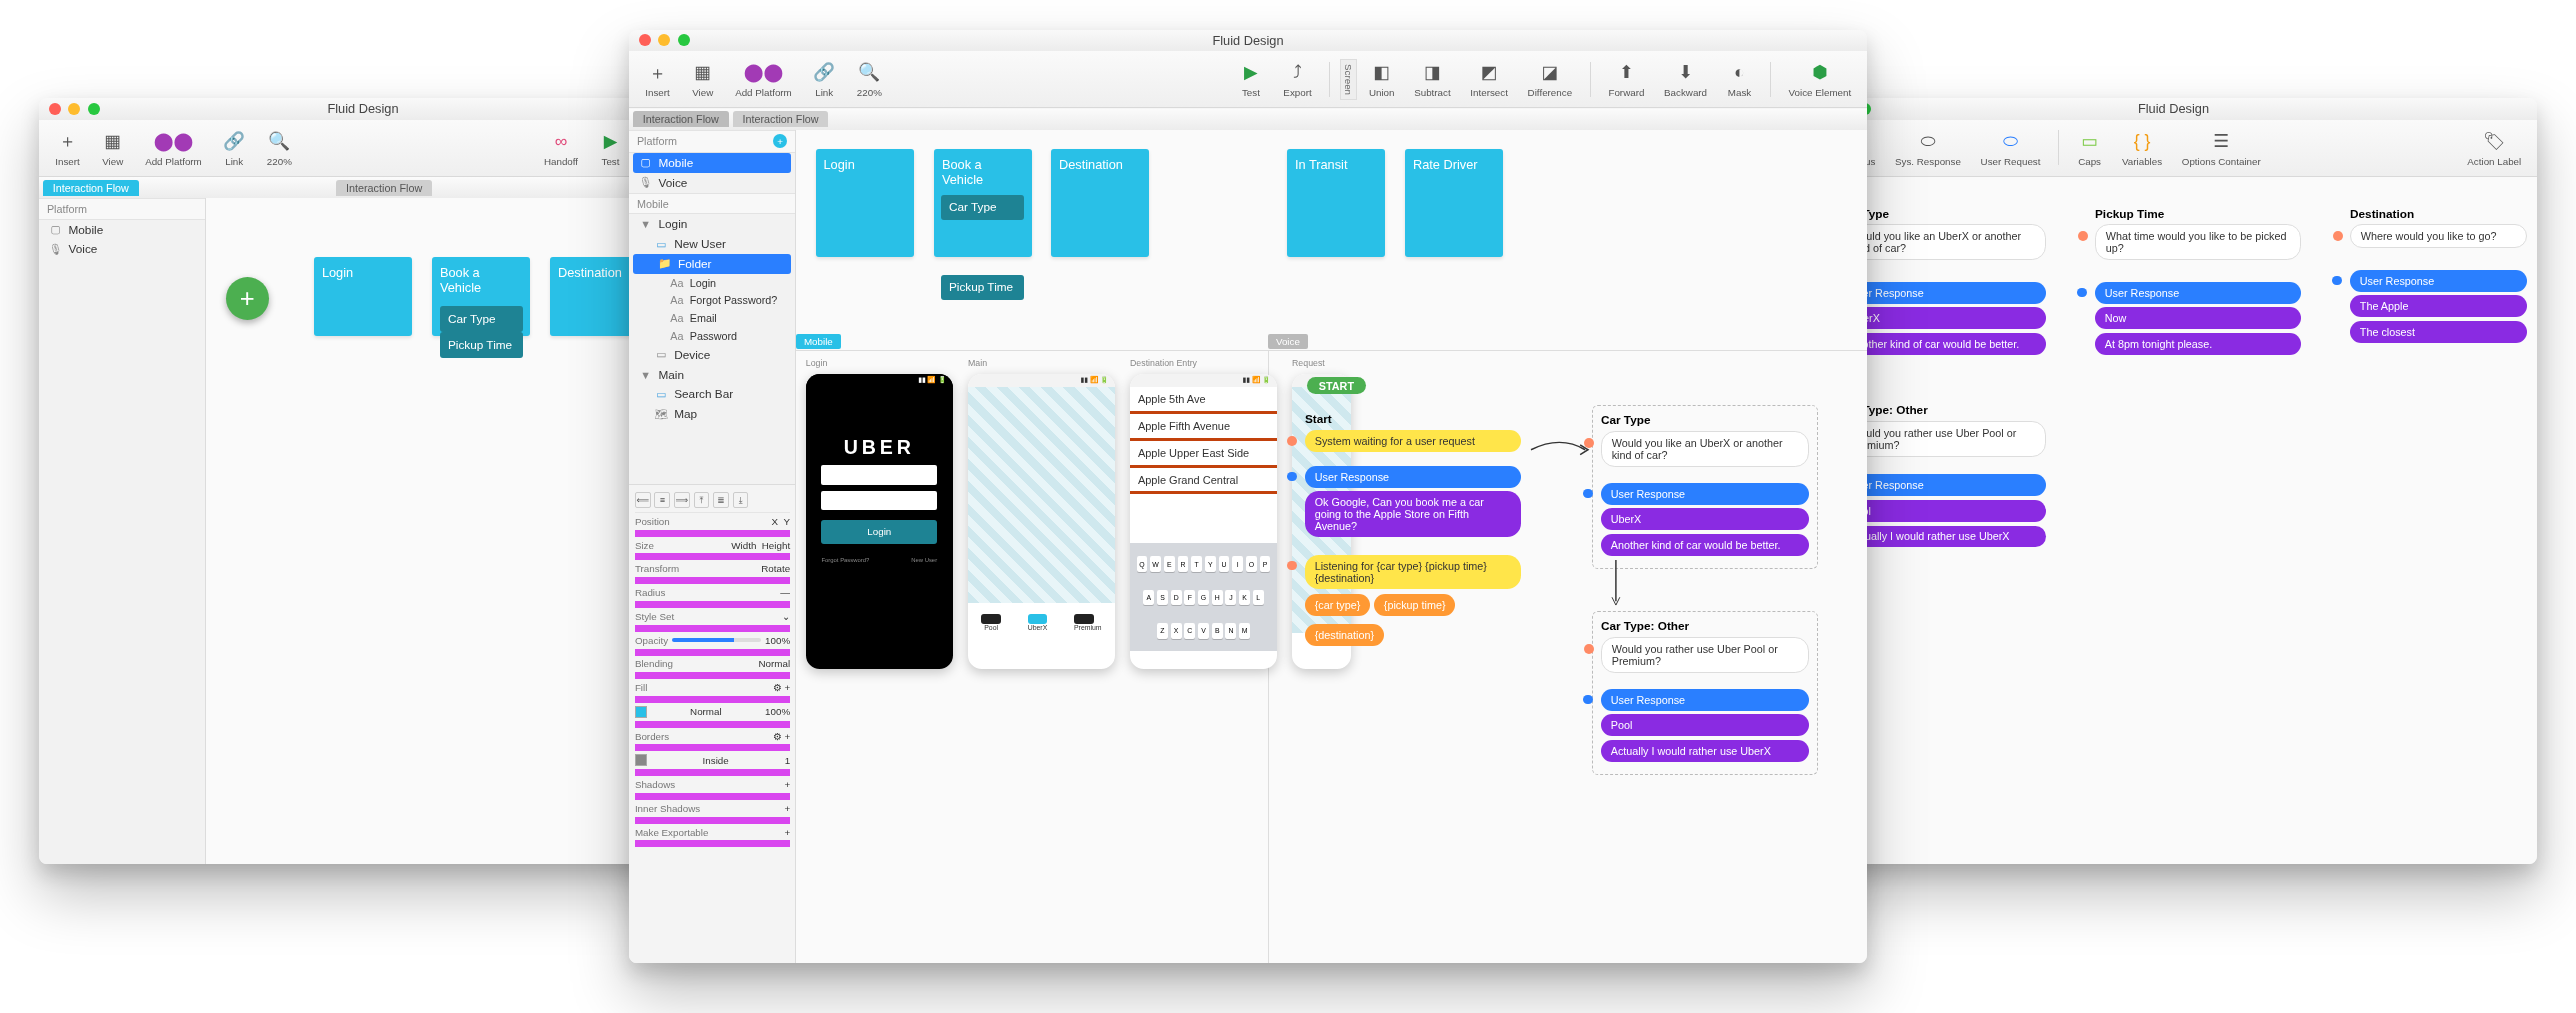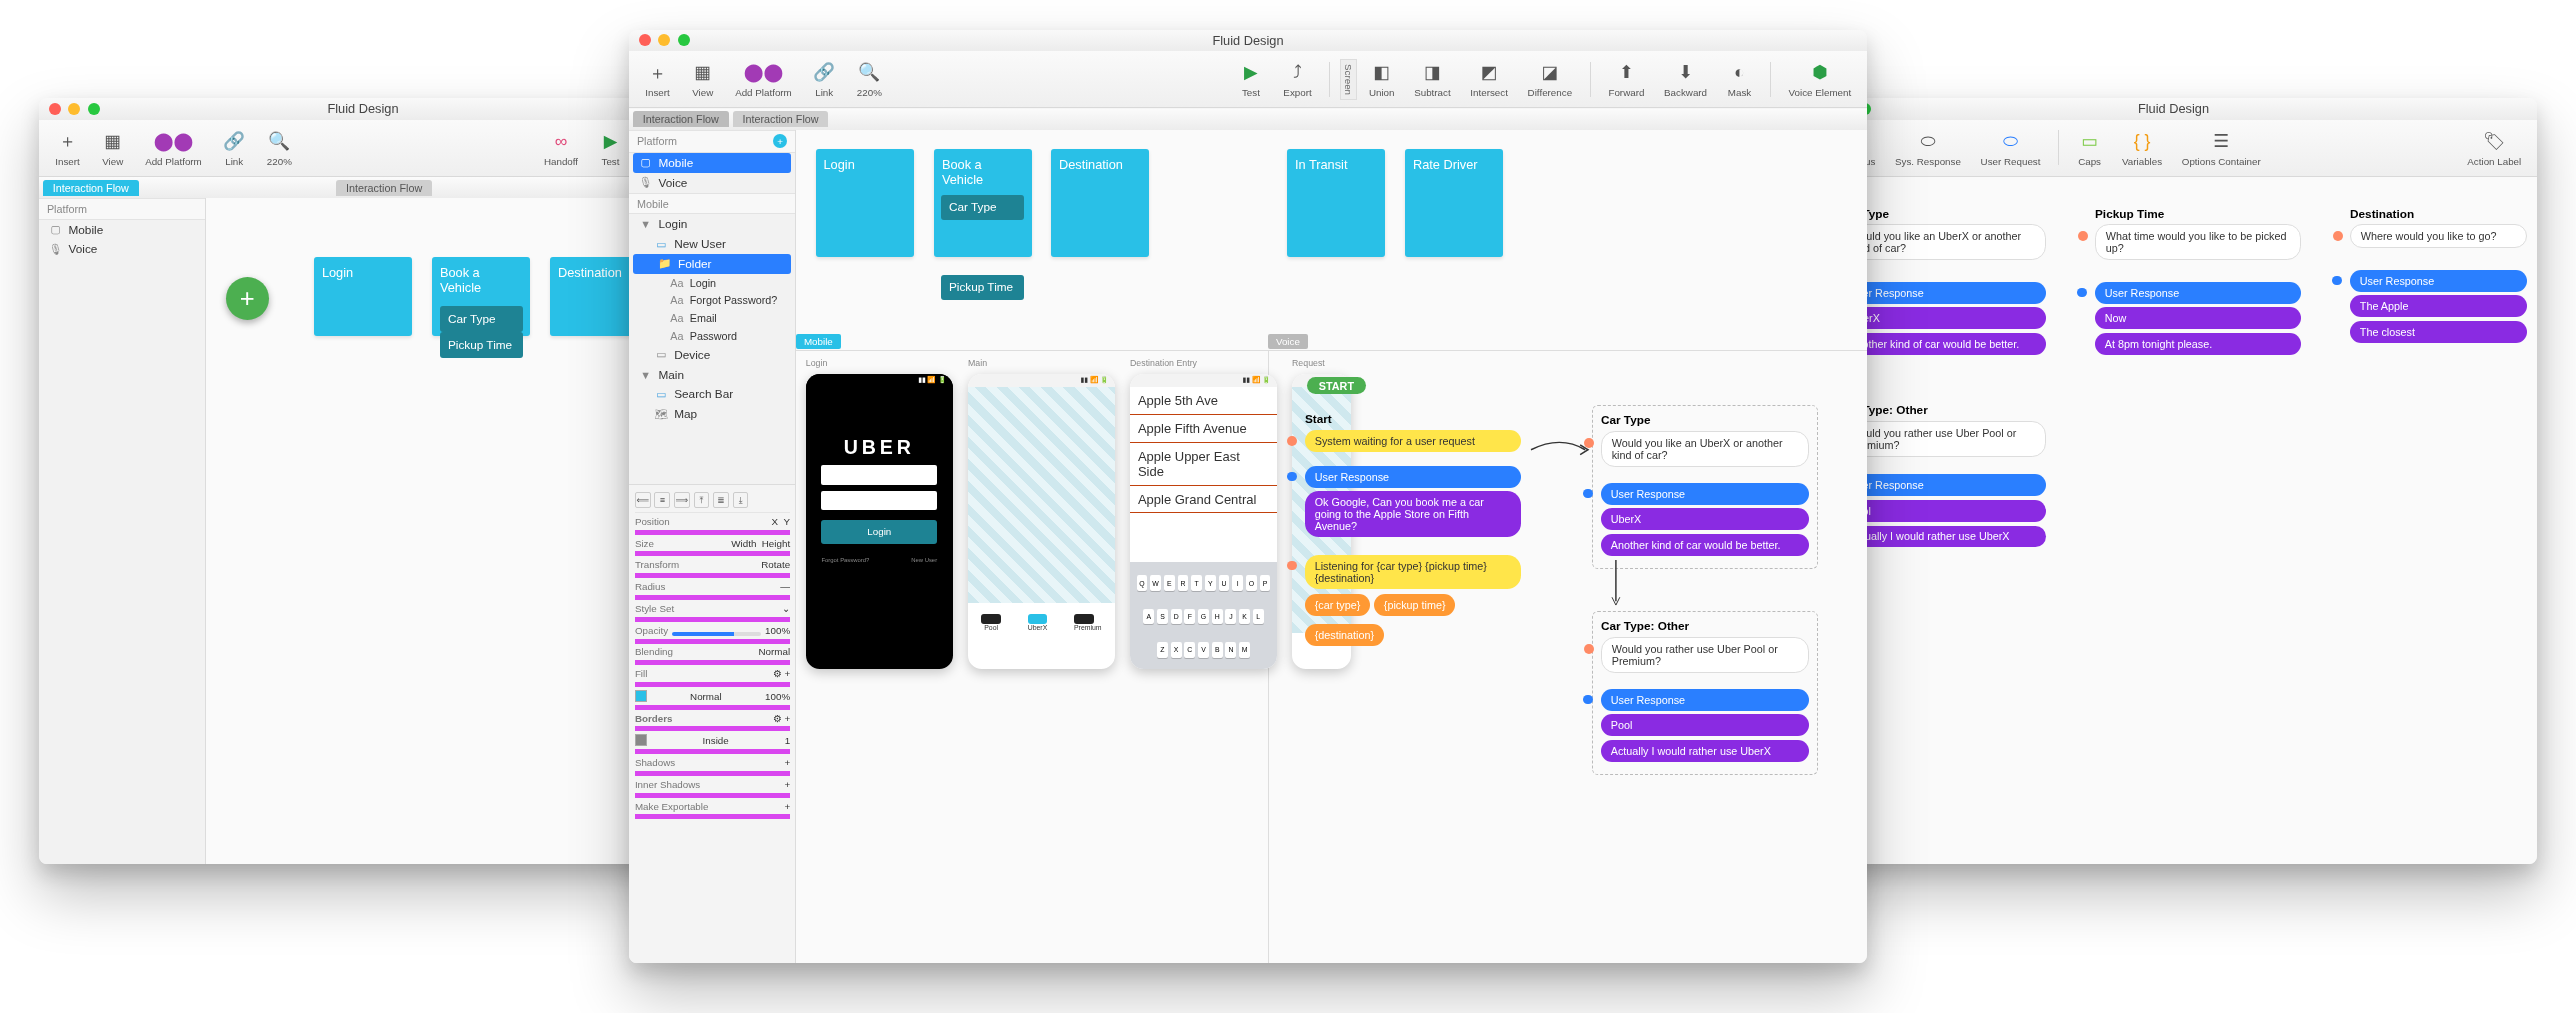--- a/index.html
+++ b/index.html
@@ -36,38 +36,38 @@
 
 
 .canvas { position:absolute; top:79px; left:167px; right:0; bottom:0; background:#fafafa; overflow:hidden; }
 .canvas.no-side { left:0; }
 .card { position:absolute; width:98px; height:79px; background:#29c0e7; color:#fff; font-size:12.8px; padding:7.9px; border-radius:2.9px; box-shadow:0 2px 3.9px rgba(0,0,0,.1); }
 .sub-card { position:absolute; background:#1e8394; color:#fff; font-size:11.8px; padding:5.9px 7.9px; border-radius:2.9px; }
 .fab { position:absolute; width:43px; height:43px; border-radius:50%; background:#4caf50; color:#fff; display:flex; align-items:center;justify-content:center; font-size:25.5px; box-shadow:0 2.9px 7.9px rgba(0,0,0,.3); cursor:pointer;}
 
 
 .inspector { position:absolute; left:0; bottom:0; width:167px; top:354px; background:#f4f4f4; border-top:1px solid #dcdcdc; font-size:9.8px; color:#555; padding:3.9px 5.9px; overflow:hidden;}
-.insp-row { display:flex; align-items:flex-end; justify-content:space-between; padding:2.9px 0; border-bottom:5px solid #d946ef;}
+.insp-row { display:flex; align-items:center; justify-content:space-between; padding:2.9px 0; border-bottom:7px solid #d946ef;}
 .insp-row .lab{color:#777}
 .insp-row .val{font-size:9.8px;color:#333}
 .insp-icons{display:flex;gap:3.9px;padding:3.9px 0;border-bottom:1px solid #e5e5e5}
 .insp-icons span{width:15.7px;height:15.7px;border:1px solid #ccc;border-radius:2px;display:flex;align-items:center;justify-content:center;font-size:8.8px;cursor:pointer}
 .slider{height:3.9px;background:linear-gradient(90deg,#2a7fff 70%,#ddd 70%);border-radius:2px;flex:1;margin:0 3.9px}
 
 
 .mock { position:absolute; width:147px; height:295px; background:#fff; border-radius:13.8px; box-shadow:0 3.9px 11.8px rgba(0,0,0,.2); overflow:hidden; font-size:7.9px;}
 .mock.black{background:#000;color:#fff}
 .mock .statusb{height:13.8px;background:#000;display:flex;align-items:center;justify-content:flex-end;padding:0 5.9px;color:#fff;font-size:6.9px}
 .mock .logo{font-family:Arial;font-weight:bold;letter-spacing:3.9px;color:#fff;font-size:19.6px;text-align:center;margin-top:49px}
 .mock .inp{height:19.6px;background:#fff;margin:5.9px 15.7px;border-radius:2px}
 .mock .loginbtn{height:23.6px;background:#1e8394;margin:9.8px 15.7px;border-radius:2.9px;color:#fff;text-align:center;line-height:23.6px;font-size:9.8px}
 .mock .maplike{height:216px;background:repeating-linear-gradient(45deg,#cfe8ee,#cfe8ee 7.9px,#e8f5f8 7.9px,#e8f5f8 15.7px)}
 .mock .bottombar{height:39px;background:#fff;display:flex;justify-content:space-around;align-items:center;font-size:6.9px;color:#333}
 .mock .car{width:19.6px;height:9.8px;background:#222;border-radius:2.9px}
-.mock .list-row{padding:5.9px 7.9px;border-bottom:1px solid #c2410c;font-size:13px;color:#333}
+.mock .list-row{padding:5.9px 7.9px;border-bottom:3px solid #c2410c;font-size:11px;color:#333}
 .mock .kb{height:108px;background:#d5d8dd;display:flex;flex-direction:column;justify-content:space-around;padding:3.9px}
 .mock .kb-row{display:flex;justify-content:center;gap:2.9px}
 .mock .key{width:10.8px;height:15.7px;background:#fff;border-radius:2px;box-shadow:0 1px 0 rgba(0,0,0,.2);font-size:6.9px;display:flex;align-items:center;justify-content:center}
 
 
 .section-label{position:absolute;font-size:9.8px;padding:2px 7.9px;background:#29c0e7;color:#fff;border-radius:2px}
 .vgroup{position:absolute;border:1px dashed #bbb;border-radius:5.9px;padding:7.9px;font-size:10.8px}
 .vtitle{font-size:11.8px;font-weight:600;margin-bottom:3.9px}
 .bubble{border-radius:13.8px;padding:4.9px 9.8px;font-size:10.8px;margin:3.9px 0;max-width:216px;color:#fff;position:relative}
 .bubble.sys{background:#fff;color:#333;border:1px solid #ddd}
@@ -425,21 +425,21 @@
       <div class="insp-row">
             <span class="lab" style="font-weight:400">Fill</span>
             <span class="val">⚙ +</span>
           </div>
       <div class="insp-row">
             <span style="width:11.8px;height:11.8px;background:#29c0e7;border:1px solid #aaa;display:inline-block"></span>
             <span class="val">Normal</span>
             <span class="val">100%</span>
           </div>
       <div class="insp-row">
-            <span class="lab" style="font-weight:700">Borders</span>
+            <span class="lab" style="font-weight:400">Borders</span>
             <span class="val">⚙ +</span>
           </div>
       <div class="insp-row">
             <span style="width:11.8px;height:11.8px;background:#888;border:1px solid #aaa;display:inline-block"></span>
             <span class="val">Inside</span>
             <span class="val">1</span>
           </div>
       <div class="insp-row">
             <span class="lab">Shadows</span>
             <span class="val">+</span>

